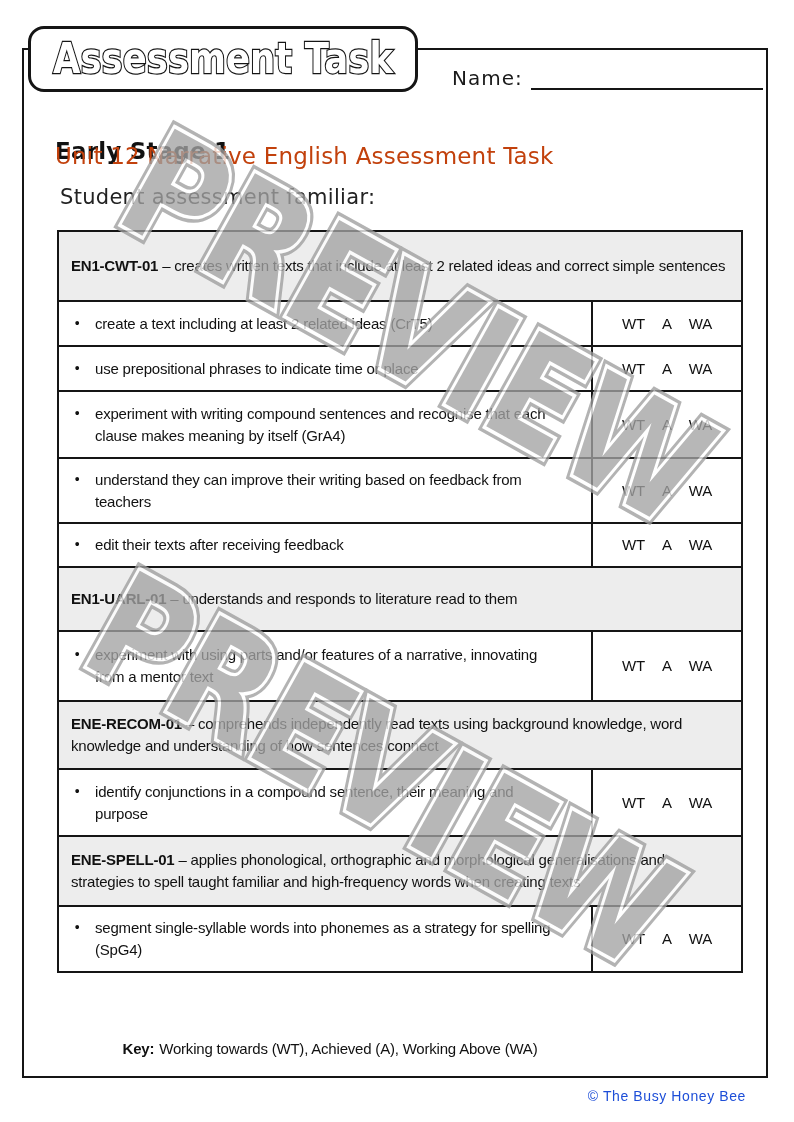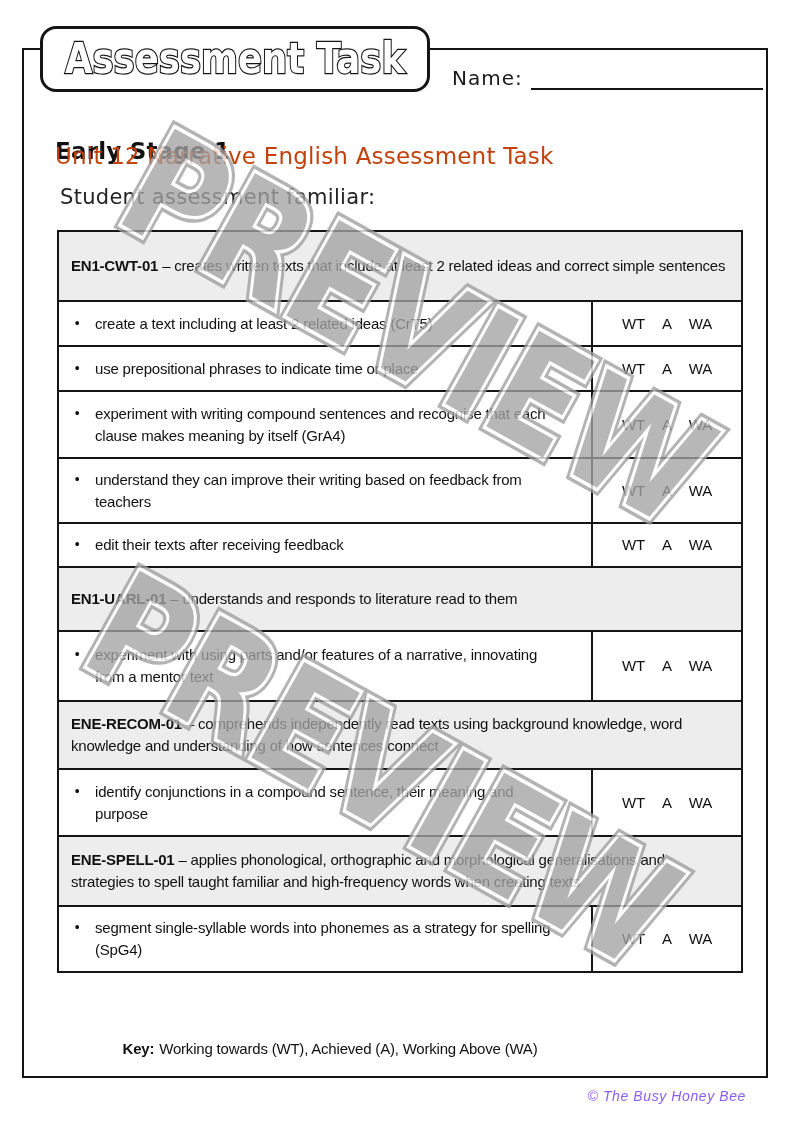--- a/index.html
+++ b/index.html
@@ -17,21 +17,21 @@
   .page-border {
     position: absolute;
     left: 22px; top: 48px;
     width: 746px; height: 1030px;
     border: 2px solid #151515;
     z-index: 1;
   }
 
   .badge {
     position: absolute;
-    left: 40px; top: 26px;
+    left: 28px; top: 26px;
     width: 390px; height: 66px;
     background: #ffffff;
     border: 3px solid #151515;
     border-radius: 16px;
     z-index: 3;
     display: flex;
     align-items: center;
     justify-content: center;
   }
   .badge svg { display: block; }
@@ -143,23 +143,22 @@
   }
   .key-line .key-label { font-weight: bold; margin-right: 5px; }
 
   .footer-credit {
     position: absolute;
     left: 0; top: 1088px;
     width: 746px;
     text-align: right;
     z-index: 2;
     font-size: 14px;
-    color: #8b5cf6;
+    color: #1d4ed8;
     letter-spacing: 0.6px;
-    font-style: italic;
   }
 
   .watermark {
     position: absolute;
     z-index: 5;
     pointer-events: none;
     opacity: 0.78;
   }
   #watermark-1 { left: 65px; top: 230px; transform: rotate(29deg); }
   #watermark-2 { left: 30px; top: 672px; transform: rotate(29deg); }

